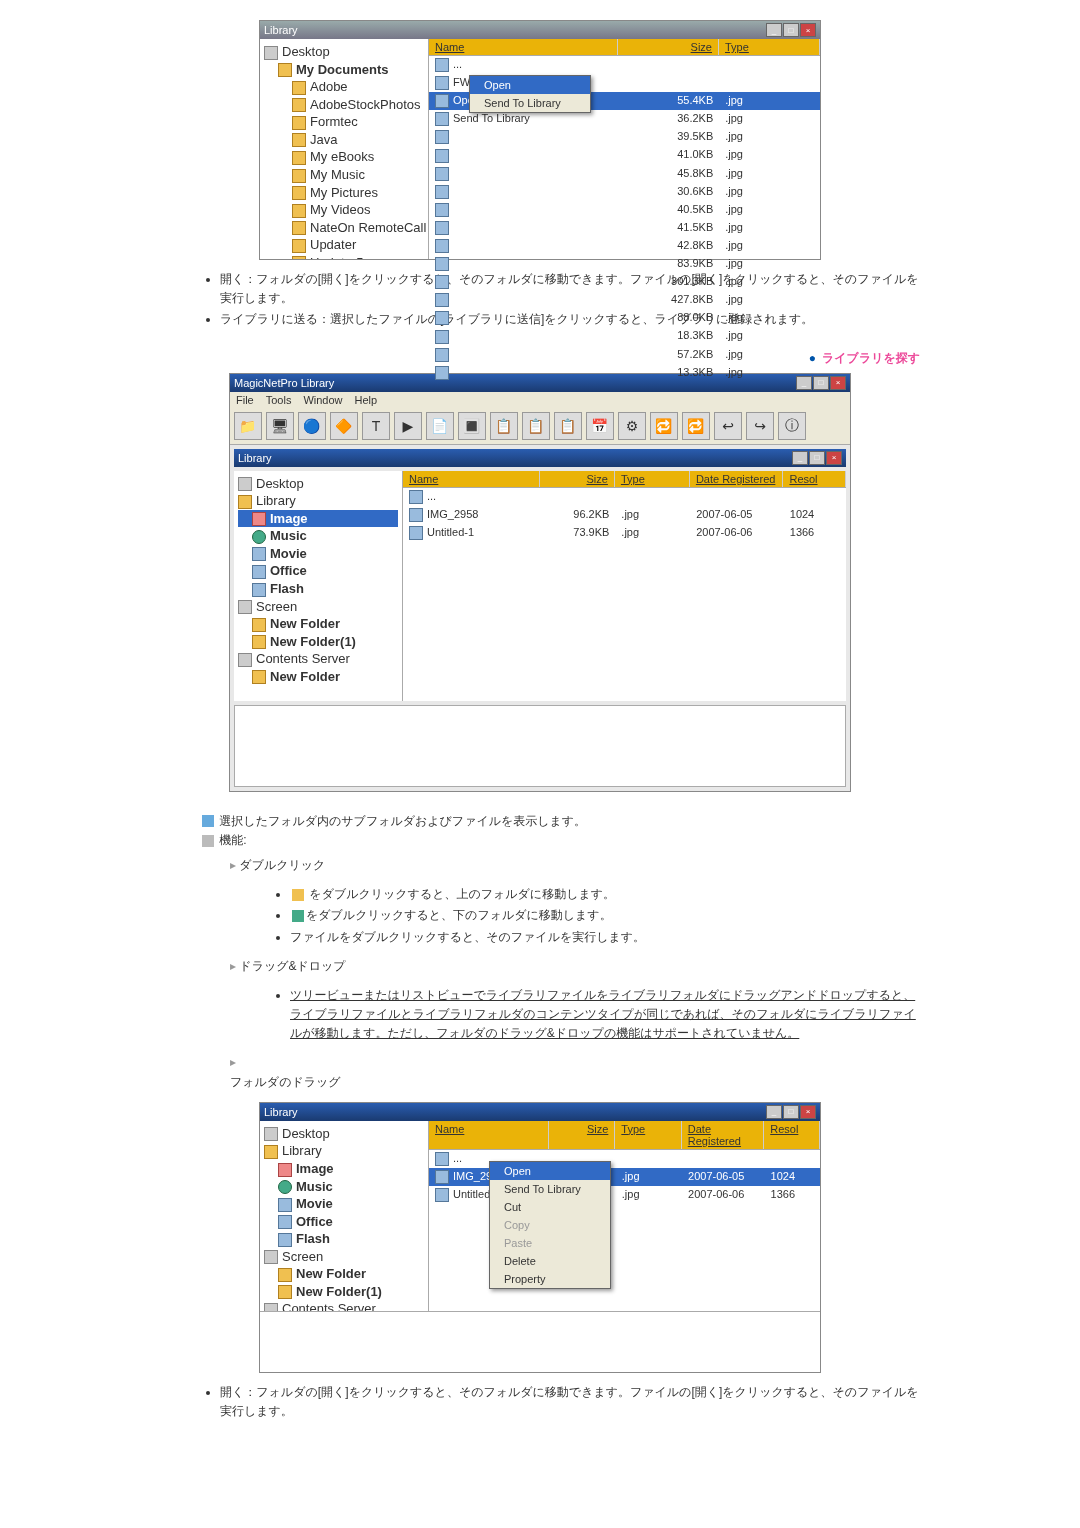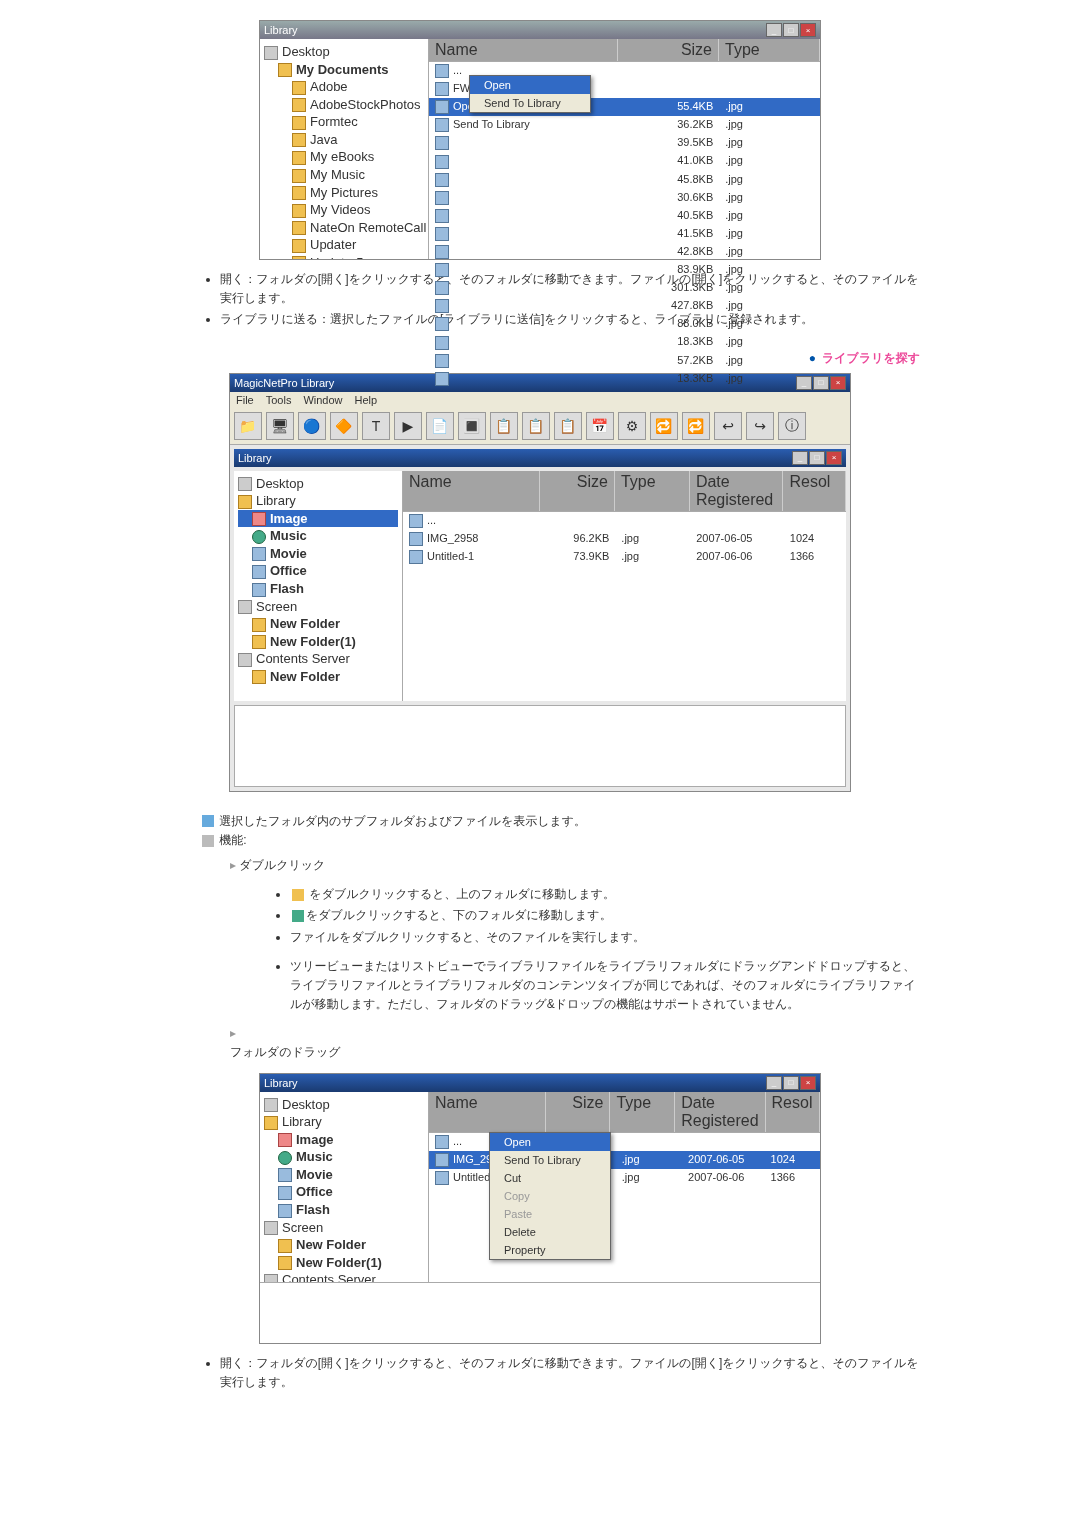--- a/index.html
+++ b/index.html
@@ -12,21 +12,21 @@
   .winbtn.close{background:#c44;}
   .menubar{background:#ece9d8;padding:2px 6px;font-size:11px;display:flex;gap:12px;}
   .toolbar{background:#ece9d8;padding:4px;display:flex;gap:4px;flex-wrap:wrap;border-bottom:1px solid #aaa;}
   .tbtn{width:26px;height:26px;background:#ddd;border:1px solid #999;display:flex;align-items:center;justify-content:center;font-size:14px;}
   .splitpane{display:flex;background:#fff;}
   .tree{width:160px;border-right:1px solid #aaa;padding:4px;font-size:13px;background:#fff;overflow:hidden;}
   .tree .node{white-space:nowrap;padding:1px 0;}
   .node.i1{padding-left:14px;font-weight:bold;}
   .node.i2{padding-left:28px;}
   .filelist{flex:1;background:#fff;}
-  .listhdr{display:flex;background:#a3a3a3;border-bottom:1px solid #aaa;font-size:16px;}
+  .listhdr{display:flex;background:#eab308;border-bottom:1px solid #aaa;font-size:11px;text-decoration:underline;}
   .listhdr>div{padding:2px 6px;border-right:1px solid #ccc;}
   .col-name{flex:2;}
   .col-size{flex:1;text-align:right;}
   .col-type{flex:1;}
   .col-date{flex:1.3;}
   .col-res{flex:0.8;}
   .row{display:flex;font-size:11px;padding:1px 0;}
   .row>div{padding:1px 6px;}
   .row .col-name{flex:2;}
   .row .col-size{flex:1;text-align:right;}
@@ -299,21 +299,22 @@
   <div><span class="inline-ico blue"></span> <span>選択したフォルダ内のサブフォルダおよびファイルを表示します。</span></div>
   <div><span class="inline-ico gray"></span> <span>機能:</span></div>
 
   <div class="bullet" style="margin-left:30px;margin-top:6px;">ダブルクリック</div>
   <ul class="desc" style="margin-left:90px;">
     <li><span class="inline-ico orange"></span> <span>をダブルクリックすると、上のフォルダに移動します。</span></li>
     <li><span class="inline-ico teal"></span><span>をダブルクリックすると、下のフォルダに移動します。</span></li>
     <li>ファイルをダブルクリックすると、そのファイルを実行します。</li>
   </ul>
 
-  <ul class="desc" style="margin-left:90px;">
+  <div class="bullet" style="margin-left:30px;">ドラッグ&amp;ドロップ</div>
+  <ul class="desc" style="margin-left:90px;text-decoration:underline;">
     <li>ツリービューまたはリストビューでライブラリファイルをライブラリフォルダにドラッグアンドドロップすると、ライブラリファイルとライブラリフォルダのコンテンツタイプが同じであれば、そのフォルダにライブラリファイルが移動します。ただし、フォルダのドラッグ&amp;ドロップの機能はサポートされていません。</li>
   </ul>
 
   <div class="bullet" style="margin-left:30px;"><br><span>フォルダのドラッグ</span></div>
 </div>
 
 <div class="win" style="width:560px;margin-top:10px;">
   <div class="titlebar">
     <span>Library</span>
     <div class="winbtns">

